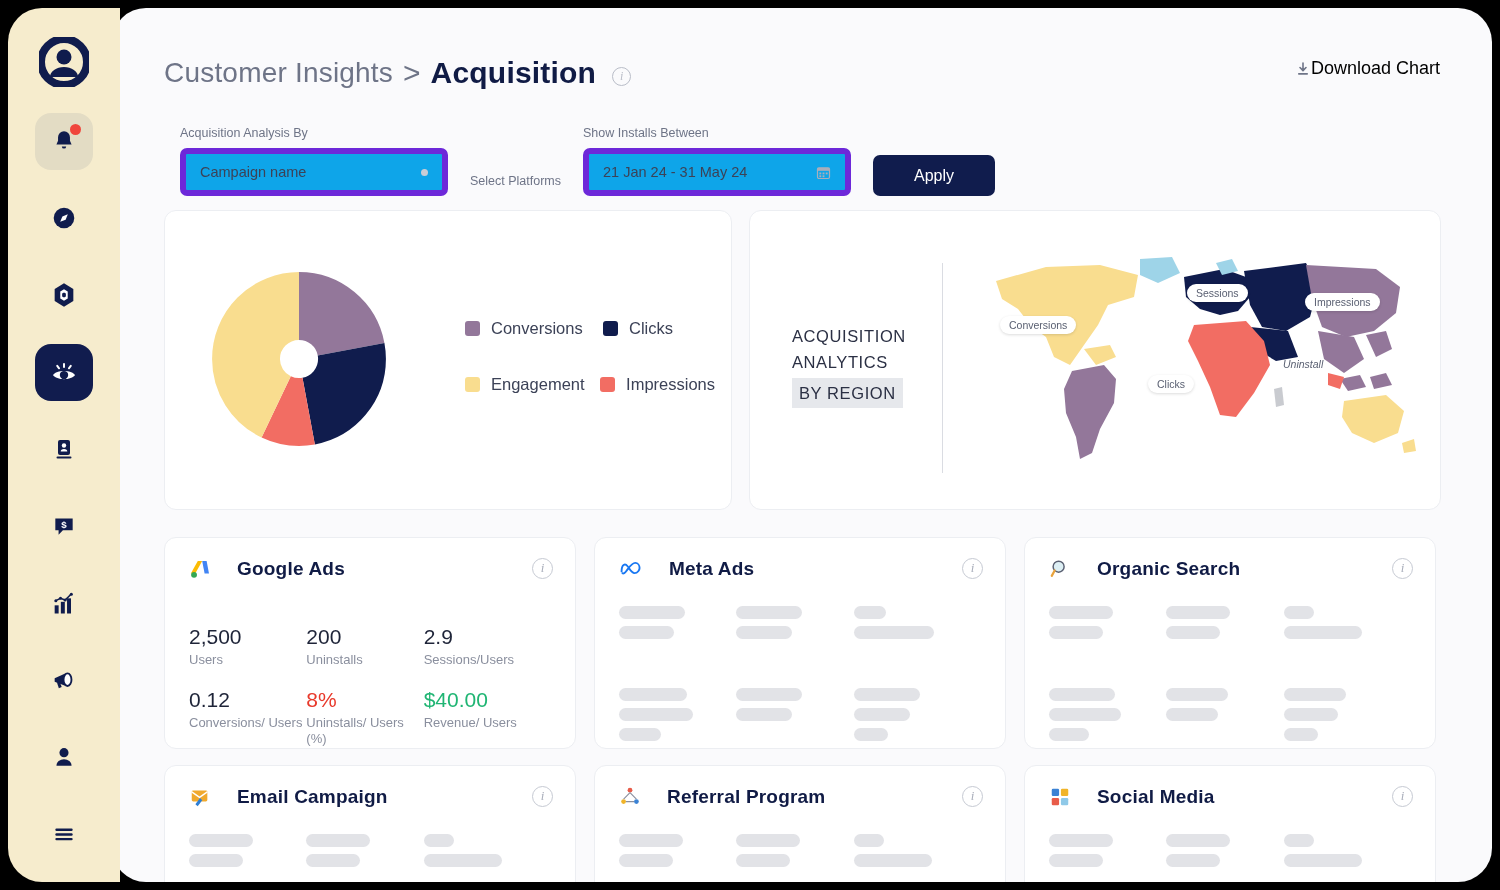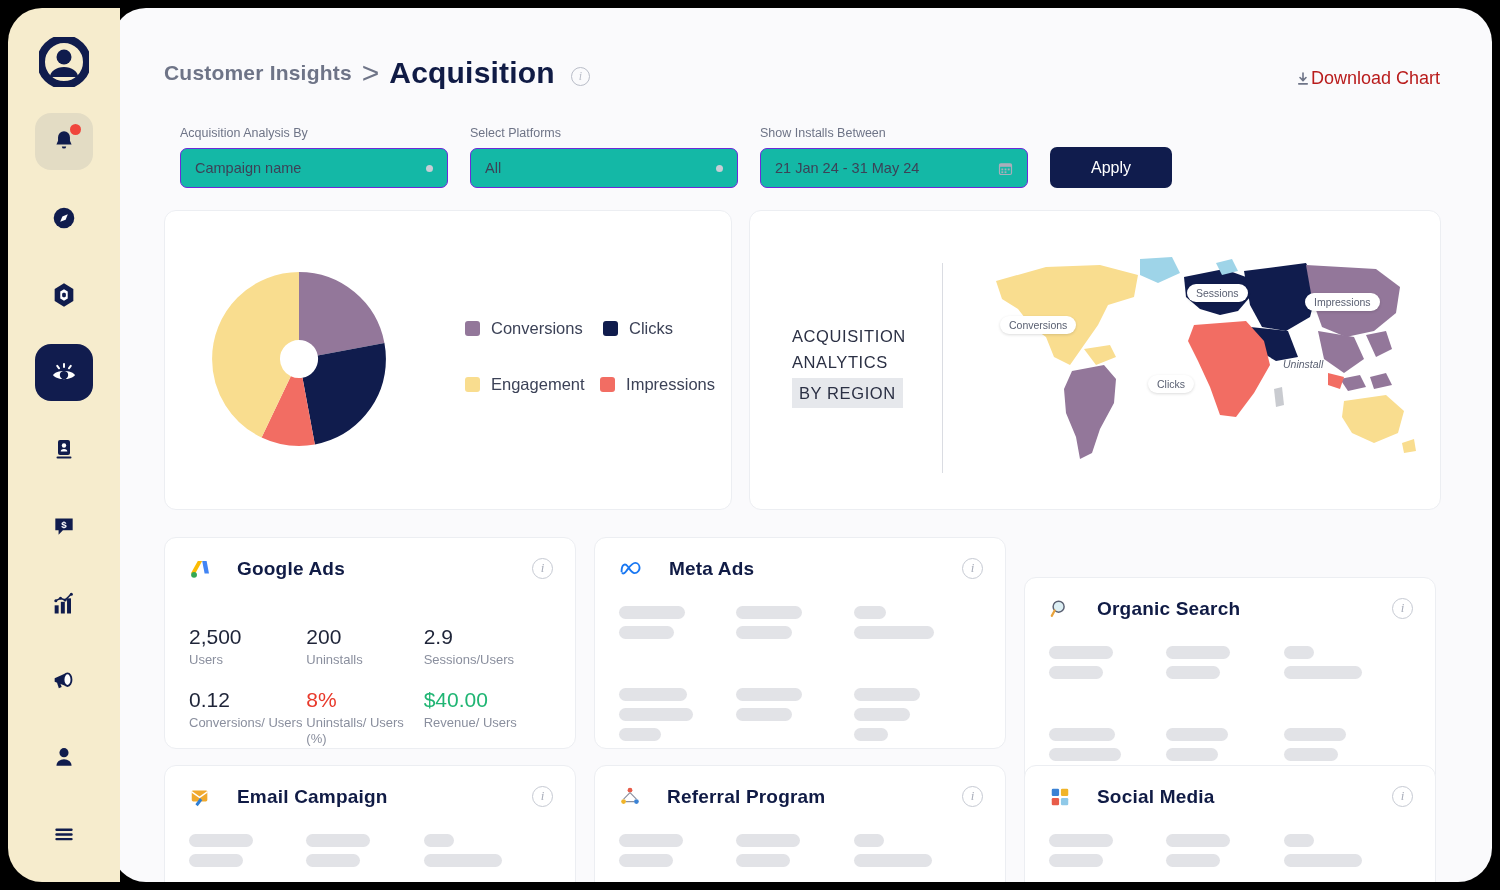--- a/index.html
+++ b/index.html
@@ -49,43 +49,43 @@
     background: #FAFAFC;
     border-radius: 34px;
     overflow: hidden;
   }
   .content { position: absolute; left: 0; top: 0; width: 1380px; height: 874px; }
 
   .page-head {
     position: absolute; left: 52px; top: 48px;
     display: flex; align-items: center; gap: 10px;
   }
-  .crumb-1 { font-size: 21px; color: #6E7487; font-weight: 700; letter-spacing: .2px;}
+  .crumb-1 { font-size: 28px; color: #6E7487; font-weight: 400; letter-spacing: .2px;}
   .crumb-sep { font-size: 30px; color: #6E7487; }
   .crumb-2 { font-size: 30px; color: #101B45; font-weight: 700; letter-spacing: .2px;}
   .info-c {
     width: 19px; height: 19px; border-radius: 50%;
     border: 1.4px solid #B9BDC8; color: #B9BDC8;
     font-size: 12px; line-height: 16px; text-align: center;
     font-family: "Liberation Serif", serif; font-style: italic;
     margin-left: 6px; margin-top: 6px;
   }
   .download-btn {
-    position: absolute; right: 52px; top: 60px;
+    position: absolute; right: 52px; top: 50px;
     display: flex; align-items: center; 
-    color: #b91c1c; font-size: 18px; cursor: pointer;
+    color: #000000; font-size: 18px; cursor: pointer;
   }
 
   
   .filters { position: absolute; left: 52px; top: 118px; display: flex; align-items: flex-end; gap: 22px; margin-left: 16px; }
   .fgroup { display: flex; flex-direction: column; }
   .flabel { font-size: 12.5px; color: #6E7487; margin-bottom: 8px; }
   .fselect {
-    height: 40px; background: #14b8a6;
-    border: 1px solid #6d28d9; border-radius: 7px;
+    height: 48px; background: #0ea5e9;
+    border: 6px solid #6d28d9; border-radius: 7px;
     display: flex; align-items: center; justify-content: space-between;
     padding: 0 14px; font-size: 14.5px; color: #3C4257;
     cursor: pointer;
   }
   .w1 { width: 268px; } .w2 { width: 268px; } .w3 { width: 268px; }
   .caret { width: 7px; height: 7px; border-radius: 50%; background: #C9CDD6; }
   .apply-btn {
     width: 122px; height: 41px; border-radius: 7px;
     background: #101C4D; color: #fff; font-size: 16px;
     display: flex; align-items: center; justify-content: center;
@@ -268,24 +268,20 @@
       <div class="fgroup">
         <span class="flabel">Acquisition Analysis By</span>
         <div class="fselect w1">
           <span>Campaign name</span>
           <span class="caret"></span>
         </div>
       </div>
 
       <div class="fgroup">
         <span class="flabel">Select Platforms</span>
-        <div class="fselect w2">
-          <span>All</span>
-          <span class="caret"></span>
-        </div>
       </div>
 
       <div class="fgroup">
         <span class="flabel">Show Installs Between</span>
         <div class="fselect w3">
           <span>21 Jan 24 - 31 May 24</span>
           <svg width="15" height="15" viewBox="0 0 16 16">
             <rect x="1.6" y="3" width="12.8" height="11.4" rx="1.6" fill="none" stroke="#A9AEBB" stroke-width="1.3"></rect>
             <rect x="1.6" y="3" width="12.8" height="3.2" fill="#A9AEBB"></rect>
             <rect x="3.6" y="8" width="2" height="2" fill="#A9AEBB"></rect>
@@ -456,21 +452,21 @@
           <div class="sk" style="width:32px"></div>
           <div class="sk" style="width:80px"></div>
           <div class="sk-gap"></div>
           <div class="sk" style="width:66px"></div>
           <div class="sk" style="width:56px"></div>
           <div class="sk" style="width:34px"></div>
         </div>
       </div>
     </div>
 
-    <div class="src" style="left:912px; top:529px; width:412px; height:212px;margin-top:40px;">
+    <div class="src" style="left:912px; top:529px; width:412px; height:212px;">
       <div class="src-hd">
         <svg width="22" height="22" viewBox="0 0 24 24">
           <circle cx="10.5" cy="9.5" r="6" fill="#DDEFF4" stroke="#5A6072" stroke-width="1.6"></circle>
           <path d="M6.2 13.6 L3 19.5" stroke="#E8A33D" stroke-width="2.4" stroke-linecap="round"></path>
         </svg>
         <span class="src-name">Organic Search</span>
       </div>
       <div class="src-info">
         <div class="info-o">i</div>
       </div>

